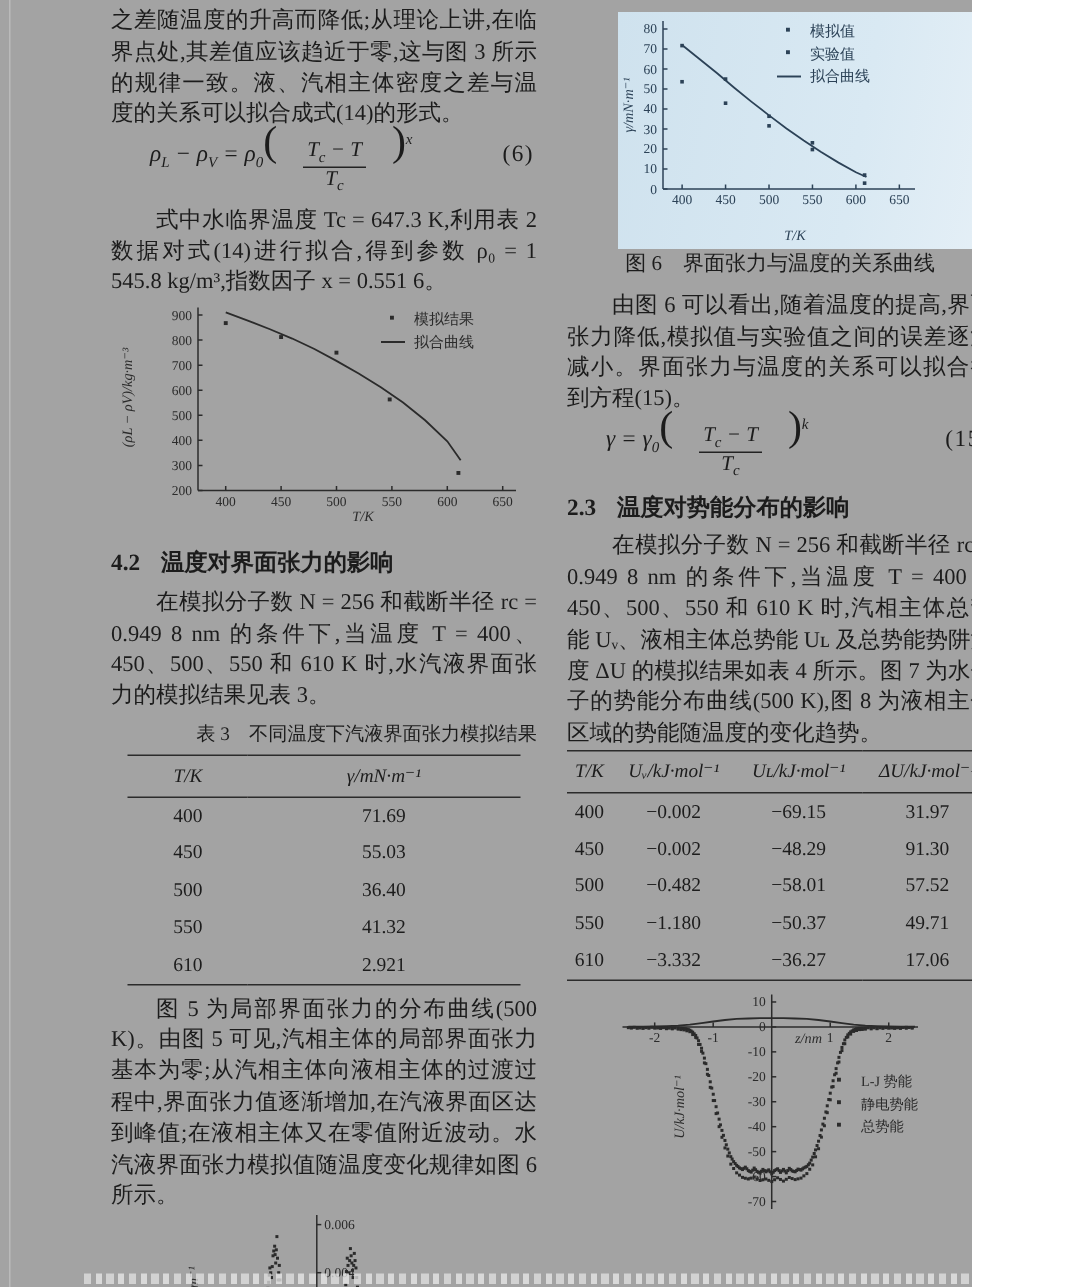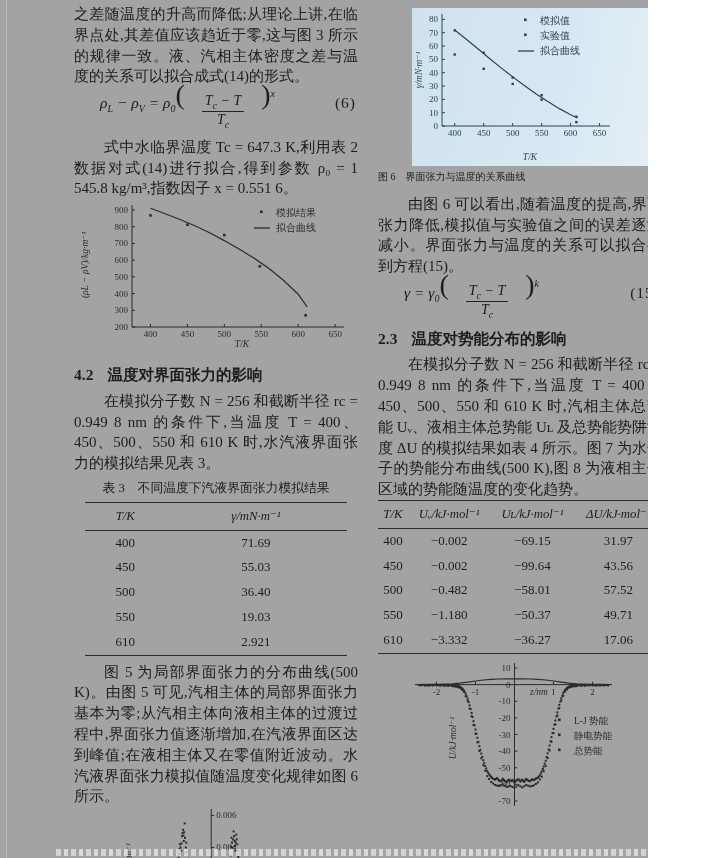--- a/index.html
+++ b/index.html
@@ -13,22 +13,22 @@
   .indent{text-indent:2em}
   .equation{display:flex;margin:6px 0 6px 26px;font-style:italic;font-size:15.5px}
   .eq-no{margin-left:auto;font-style:normal;padding-right:2px;letter-spacing:1px}
   .frac{display:inline-flex;flex-direction:column;text-align:center;font-size:14px;line-height:1.15;margin:0 17px}
   .frac .num{border-bottom:1px solid #222;padding:0 3px}
   .paren{font-size:28px;font-weight:400;font-style:normal;line-height:0;position:relative;top:2px}
   sup.exp{font-size:10px;position:relative;top:-9px;font-style:italic}
   .equation sub{font-size:10px}
   .sec{font-weight:bold;font-size:15.5px;margin:8px 0 5px;text-align:left}
   .sec .num{margin-right:14px}
-  .caption{font-size:10px;margin:1px 0 6px;text-indent:0}
-  .tbl-title{font-size:12.8px;text-align:center;margin:4px 0 3px}
+  .caption{font-size:14px;text-align:center;margin:1px 0 6px;text-indent:0}
+  .tbl-title{font-size:12.8px;text-align:right;margin:4px 0 3px}
   table{border-collapse:collapse;margin:0 auto 6px;border-top:1.5px solid #2b2b2b;border-bottom:1.5px solid #2b2b2b}
   .t3{width:92%}
   .t4{width:100%}
   th{font-style:italic;font-weight:normal;border-bottom:1px solid #2b2b2b;padding:3px 2px;font-size:12.8px;text-align:center}
   td{padding:2px 2px;text-align:center;font-size:13px}
   figure{margin:0}
   .fig6-panel{margin-left:34px;width:292px;height:158px;
       background:linear-gradient(100deg,#cfe2ee 0%,#d9e9f3 55%,#eaf2f8 100%)}
   svg text{font-family:"Liberation Serif","DejaVu Serif",serif}
   .footer-ghost{position:absolute;left:56px;bottom:2px;width:592px;height:7px;opacity:.75;filter:blur(.4px);
@@ -124,21 +124,21 @@
           <tr>
             <td>450</td>
             <td>55.03</td>
           </tr>
           <tr>
             <td>500</td>
             <td>36.40</td>
           </tr>
           <tr>
             <td>550</td>
-            <td>19.03</td>
+            <td>41.32</td>
           </tr>
           <tr>
             <td>610</td>
             <td>2.921</td>
           </tr>
         </tbody>
     </table>
 
     <p class="indent">图 5 为局部界面张力的分布曲线(500 K)。由图 5 可见,汽相主体的局部界面张力基本为零;从汽相主体向液相主体的过渡过程中,界面张力值逐渐增加,在汽液界面区达到峰值;在液相主体又在零值附近波动。水汽液界面张力模拟值随温度变化规律如图 6 所示。</p>
 
@@ -475,22 +475,22 @@
       <tbody>
           <tr>
             <td>400</td>
             <td>−0.002</td>
             <td>−69.15</td>
             <td>31.97</td>
           </tr>
           <tr>
             <td>450</td>
             <td>−0.002</td>
-            <td>−99.64</td>
-            <td>43.56</td>
+            <td>−48.29</td>
+            <td>91.30</td>
           </tr>
           <tr>
             <td>500</td>
             <td>−0.482</td>
             <td>−58.01</td>
             <td>57.52</td>
           </tr>
           <tr>
             <td>550</td>
             <td>−1.180</td>

